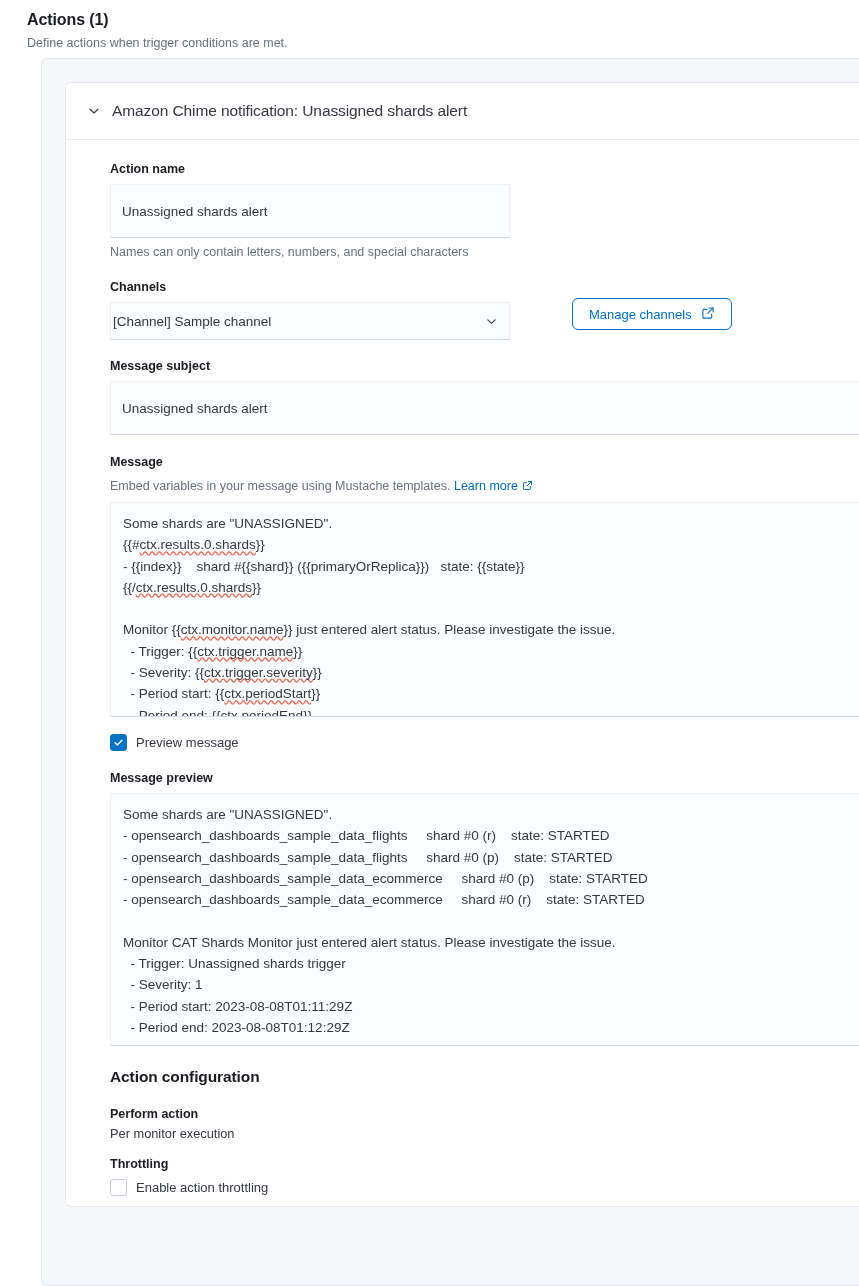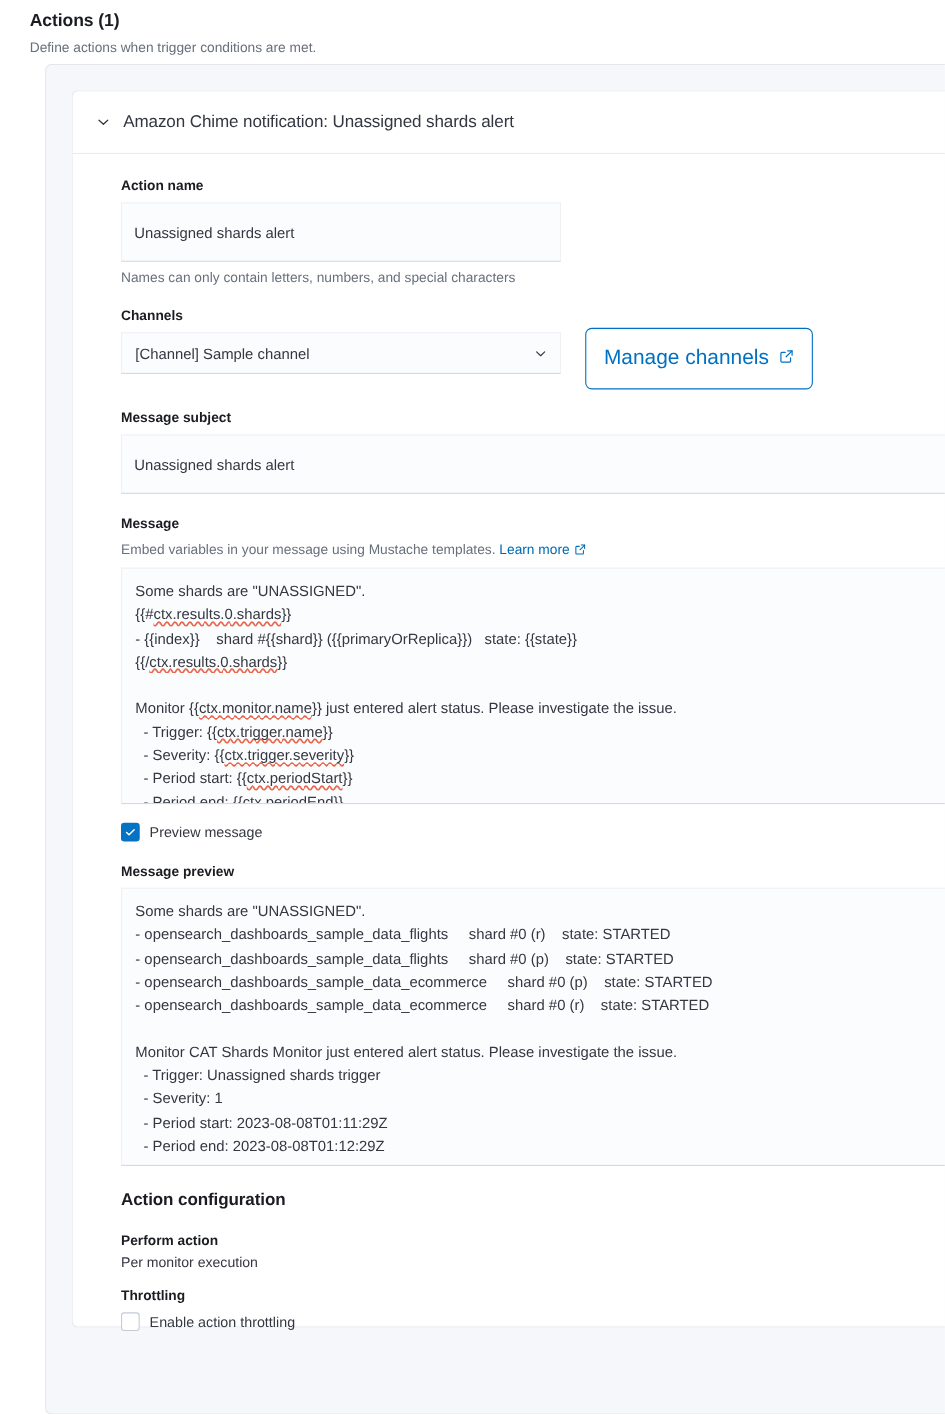--- a/index.html
+++ b/index.html
@@ -85,35 +85,35 @@
   .w-select { width: 400px; }
   .w-wide { width: 792px; }
 
   .row-flex { display: flex; align-items: flex-start; gap: 22px; }
 
   .select-box {
     position: relative; width: 400px; height: 38px;
     background: #fbfcfd;
     border: 1px solid #eef0f4;
     border-bottom: 1px solid #d3dae6;
-    display: flex; align-items: center; padding: 0 34px 0 12px;
+    display: flex; align-items: center; padding: 0 34px 0 2px;
     font-size: 13.5px; color: #343741;
   }
   .select-arrow {
     position: absolute; right: 10px; top: 50%; transform: translateY(-50%);
     width: 16px; height: 16px; display:flex; align-items:center; justify-content:center;
   }
 
   .btn-outline {
     display: inline-flex; align-items: center; gap: 9px;
-    height: 56px; padding: 0 16px;
+    height: 32px; padding: 0 16px;
     border: 1px solid #0071c2; border-radius: 6px;
     background: #ffffff; color: #0071c2;
-    font-size: 19px; font-family: "Liberation Sans", sans-serif;
-    cursor: pointer; white-space: nowrap;
+    font-size: 13px; font-family: "Liberation Sans", sans-serif;
+    cursor: pointer; white-space: nowrap; margin-left: 40px;
   }
 
   
   .oui-textarea {
     background: #fbfcfd;
     border: 1px solid #eef0f4;
     border-bottom: 1px solid #d3dae6;
     padding: 10px 12px 12px 12px;
     font-size: 13.5px; color: #343741; line-height: 21.3px;
     white-space: pre; overflow: hidden;

